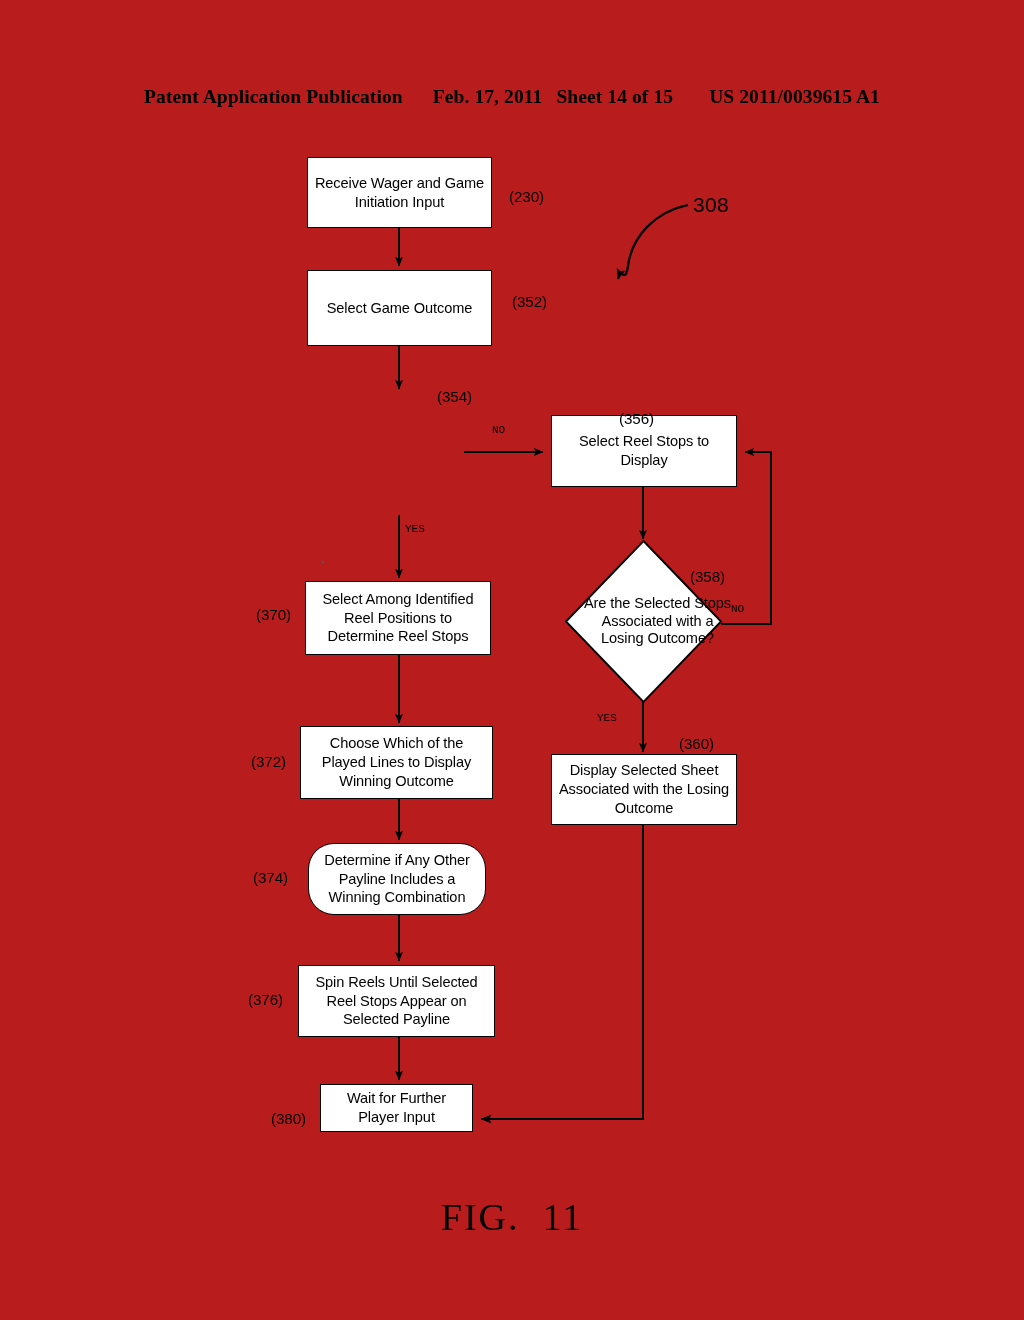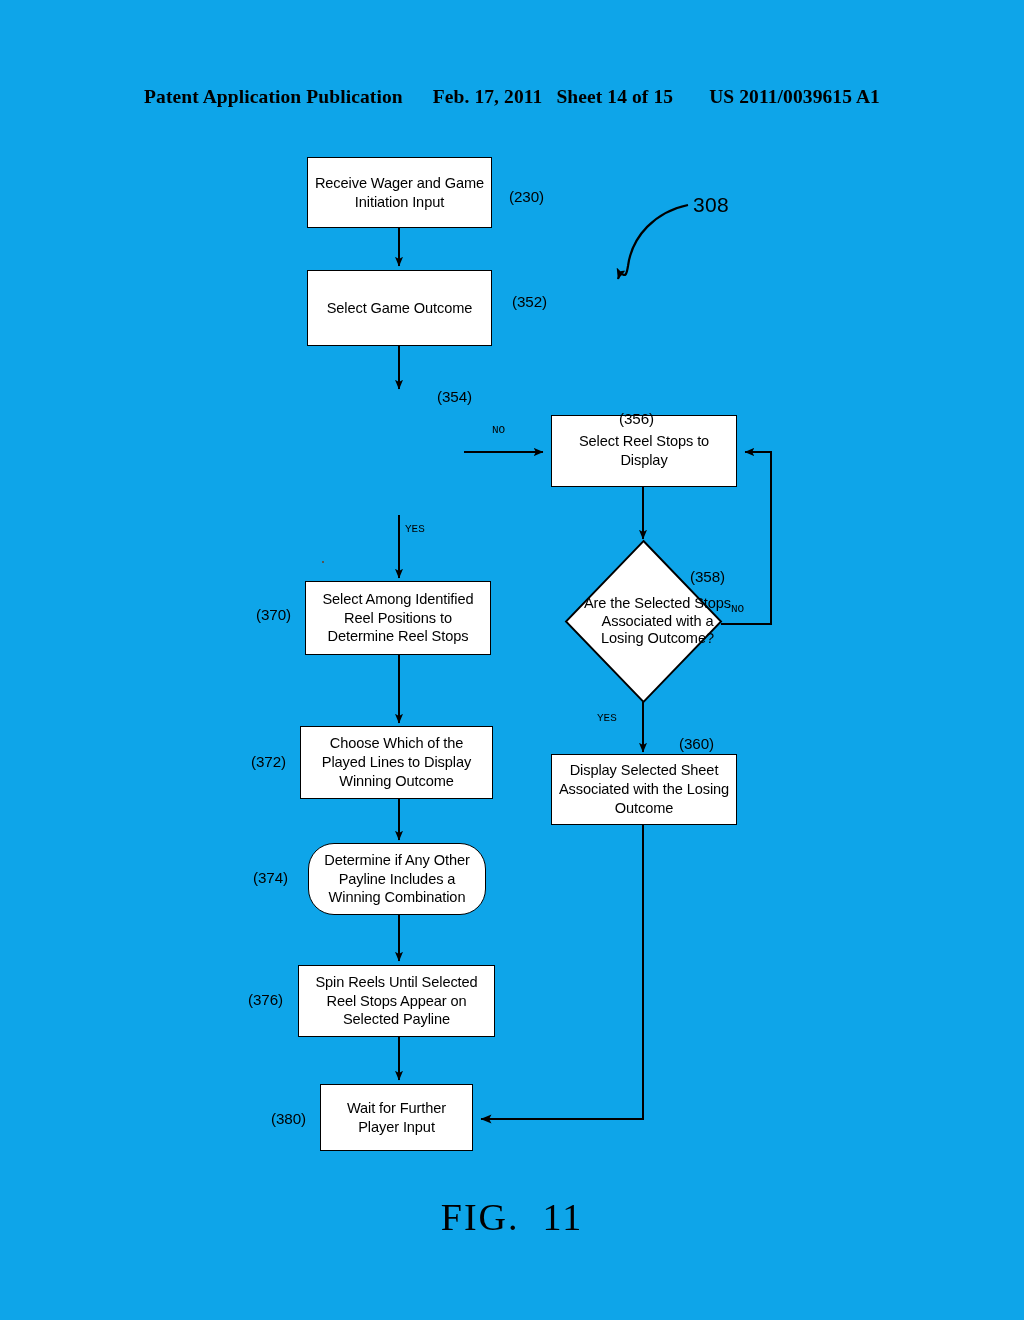--- a/index.html
+++ b/index.html
@@ -4,21 +4,21 @@
 <style>
   html, body {
     margin: 0;
     padding: 0;
     background: #ffffff;
   }
   #page {
     position: relative;
     width: 1024px;
     height: 1320px;
-    background: #0ea5e9;
+    background: #b91c1c;
     overflow: hidden;
     font-family: "Liberation Sans", sans-serif;
     color: #000000;
   }
 
   
   #header {
     position: absolute;
     left: 0;
     top: 86px;
@@ -226,21 +226,21 @@
   <div class="node" style="left:308px; top:843px; width:178px; height:72px;border-radius:26px;">
     <span>Determine if Any Other Payline Includes a Winning Combination</span>
   </div>
   <div class="ref" style="left:253px; top:869px;">(374)</div>
 
   <div class="node" style="left:298px; top:965px; width:197px; height:72px;">
     <span>Spin Reels Until Selected Reel Stops Appear on Selected Payline</span>
   </div>
   <div class="ref" style="left:248px; top:991px;">(376)</div>
 
-  <div class="node" style="left:320px; top:1084px; width:153px; height:67px;">
+  <div class="node" style="left:320px; top:1084px; width:153px; height:48px;">
     <span>Wait for Further Player Input</span>
   </div>
   <div class="ref" style="left:271px; top:1110px;">(380)</div>
 
   <div class="leader-num" style="left:693px; top:193px;">308</div>
 
   <div class="speck" style="left:322px; top:561px;"></div>
 
   <div id="fig-caption">FIG.  11</div>
 

